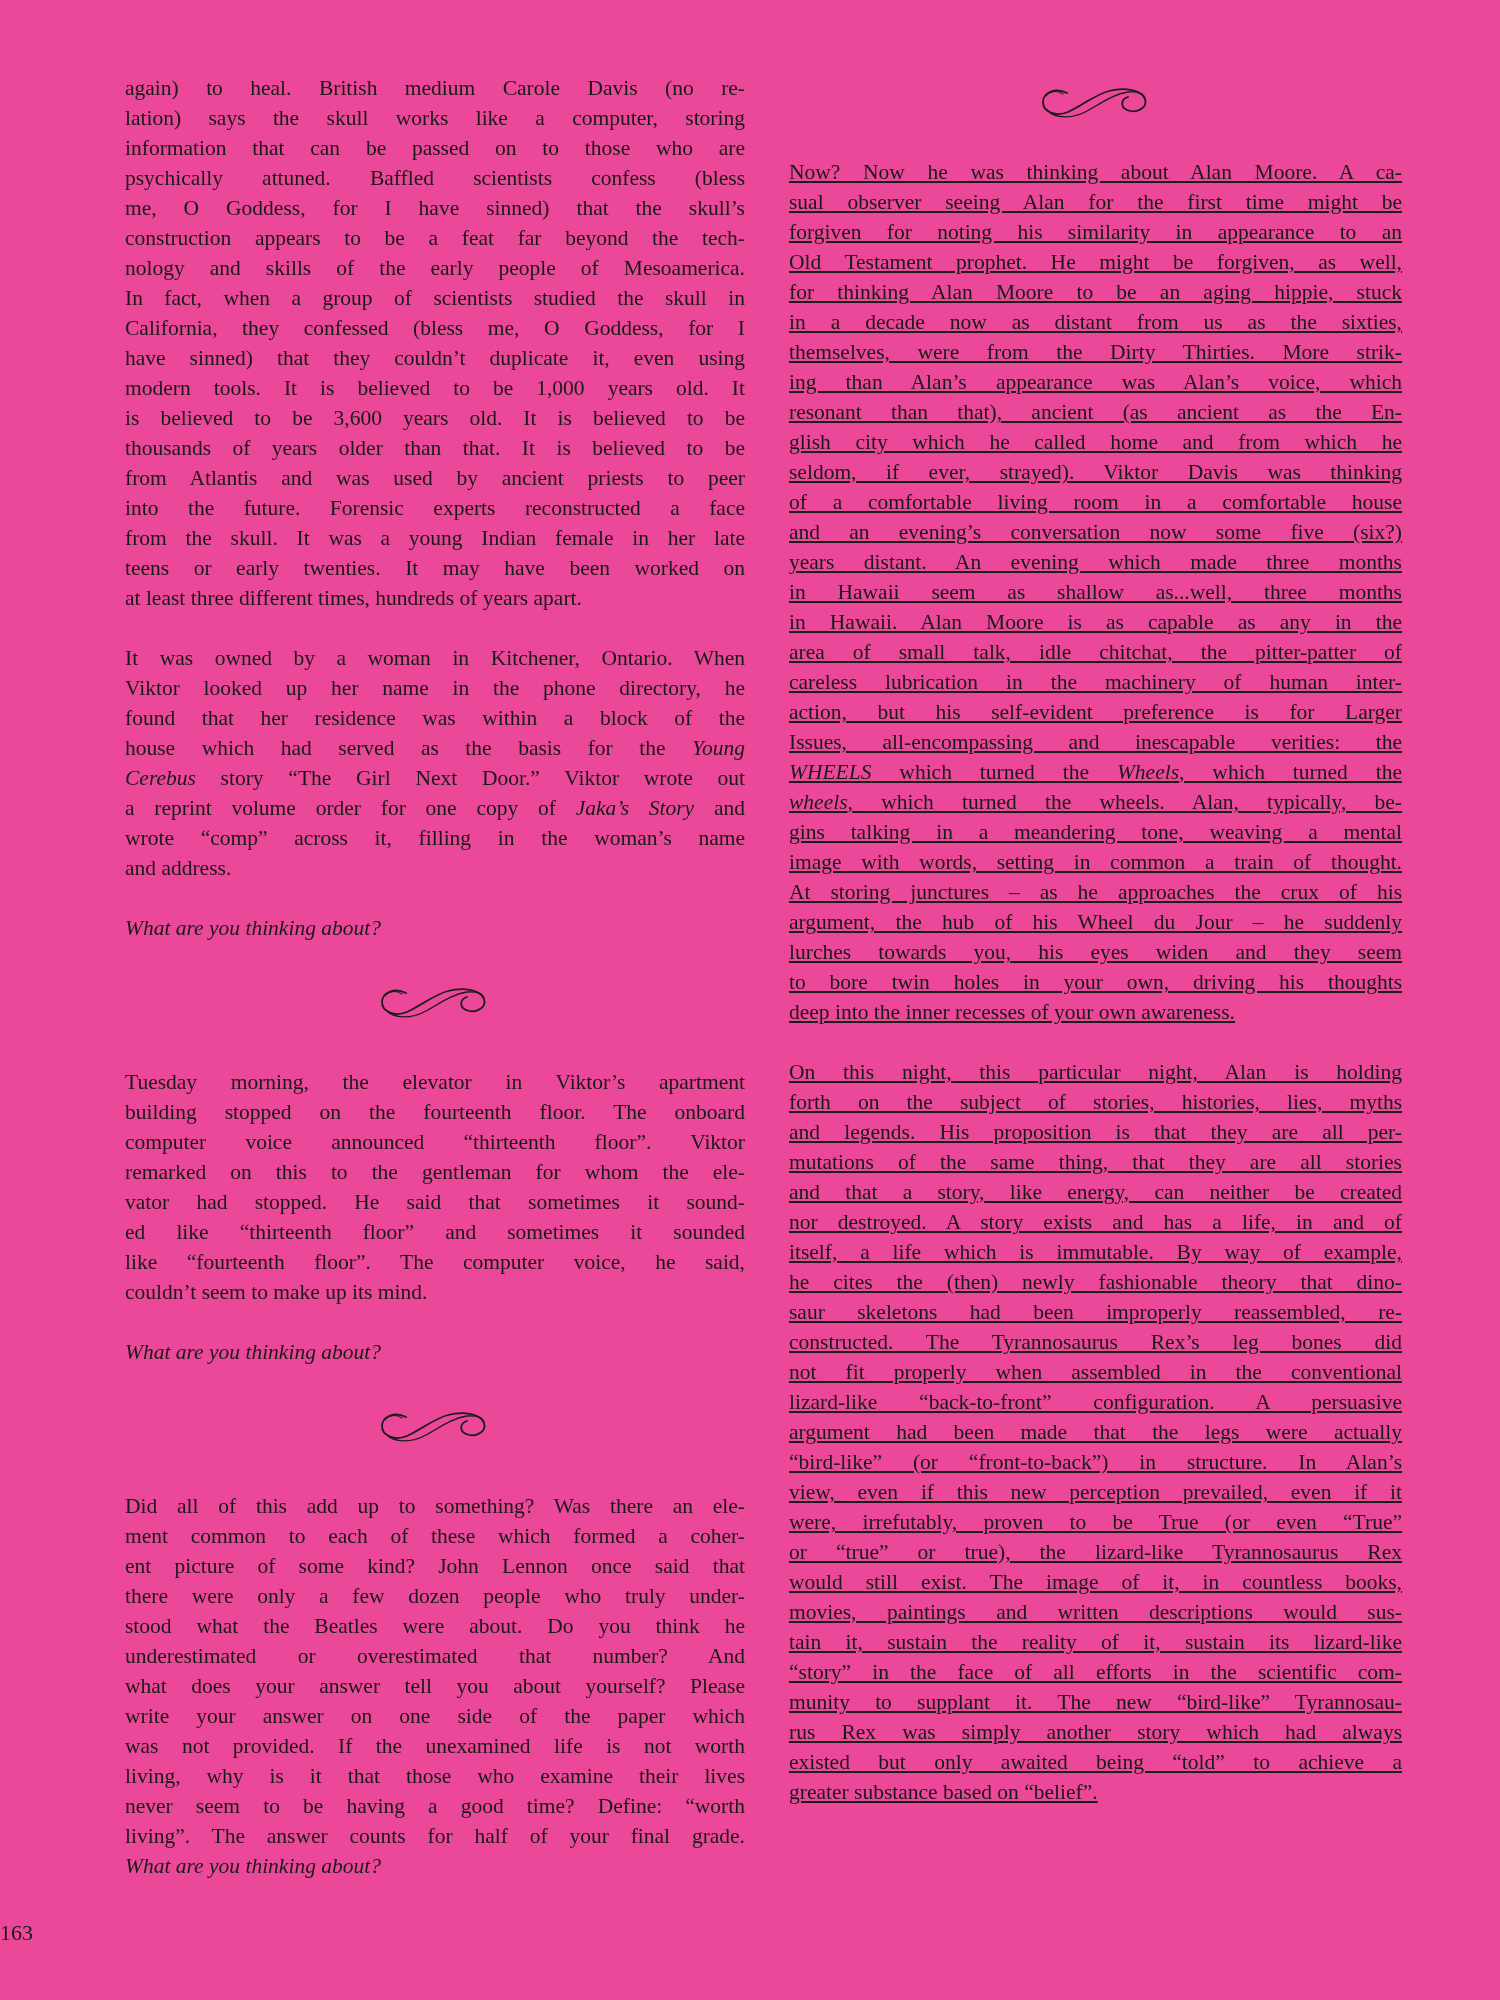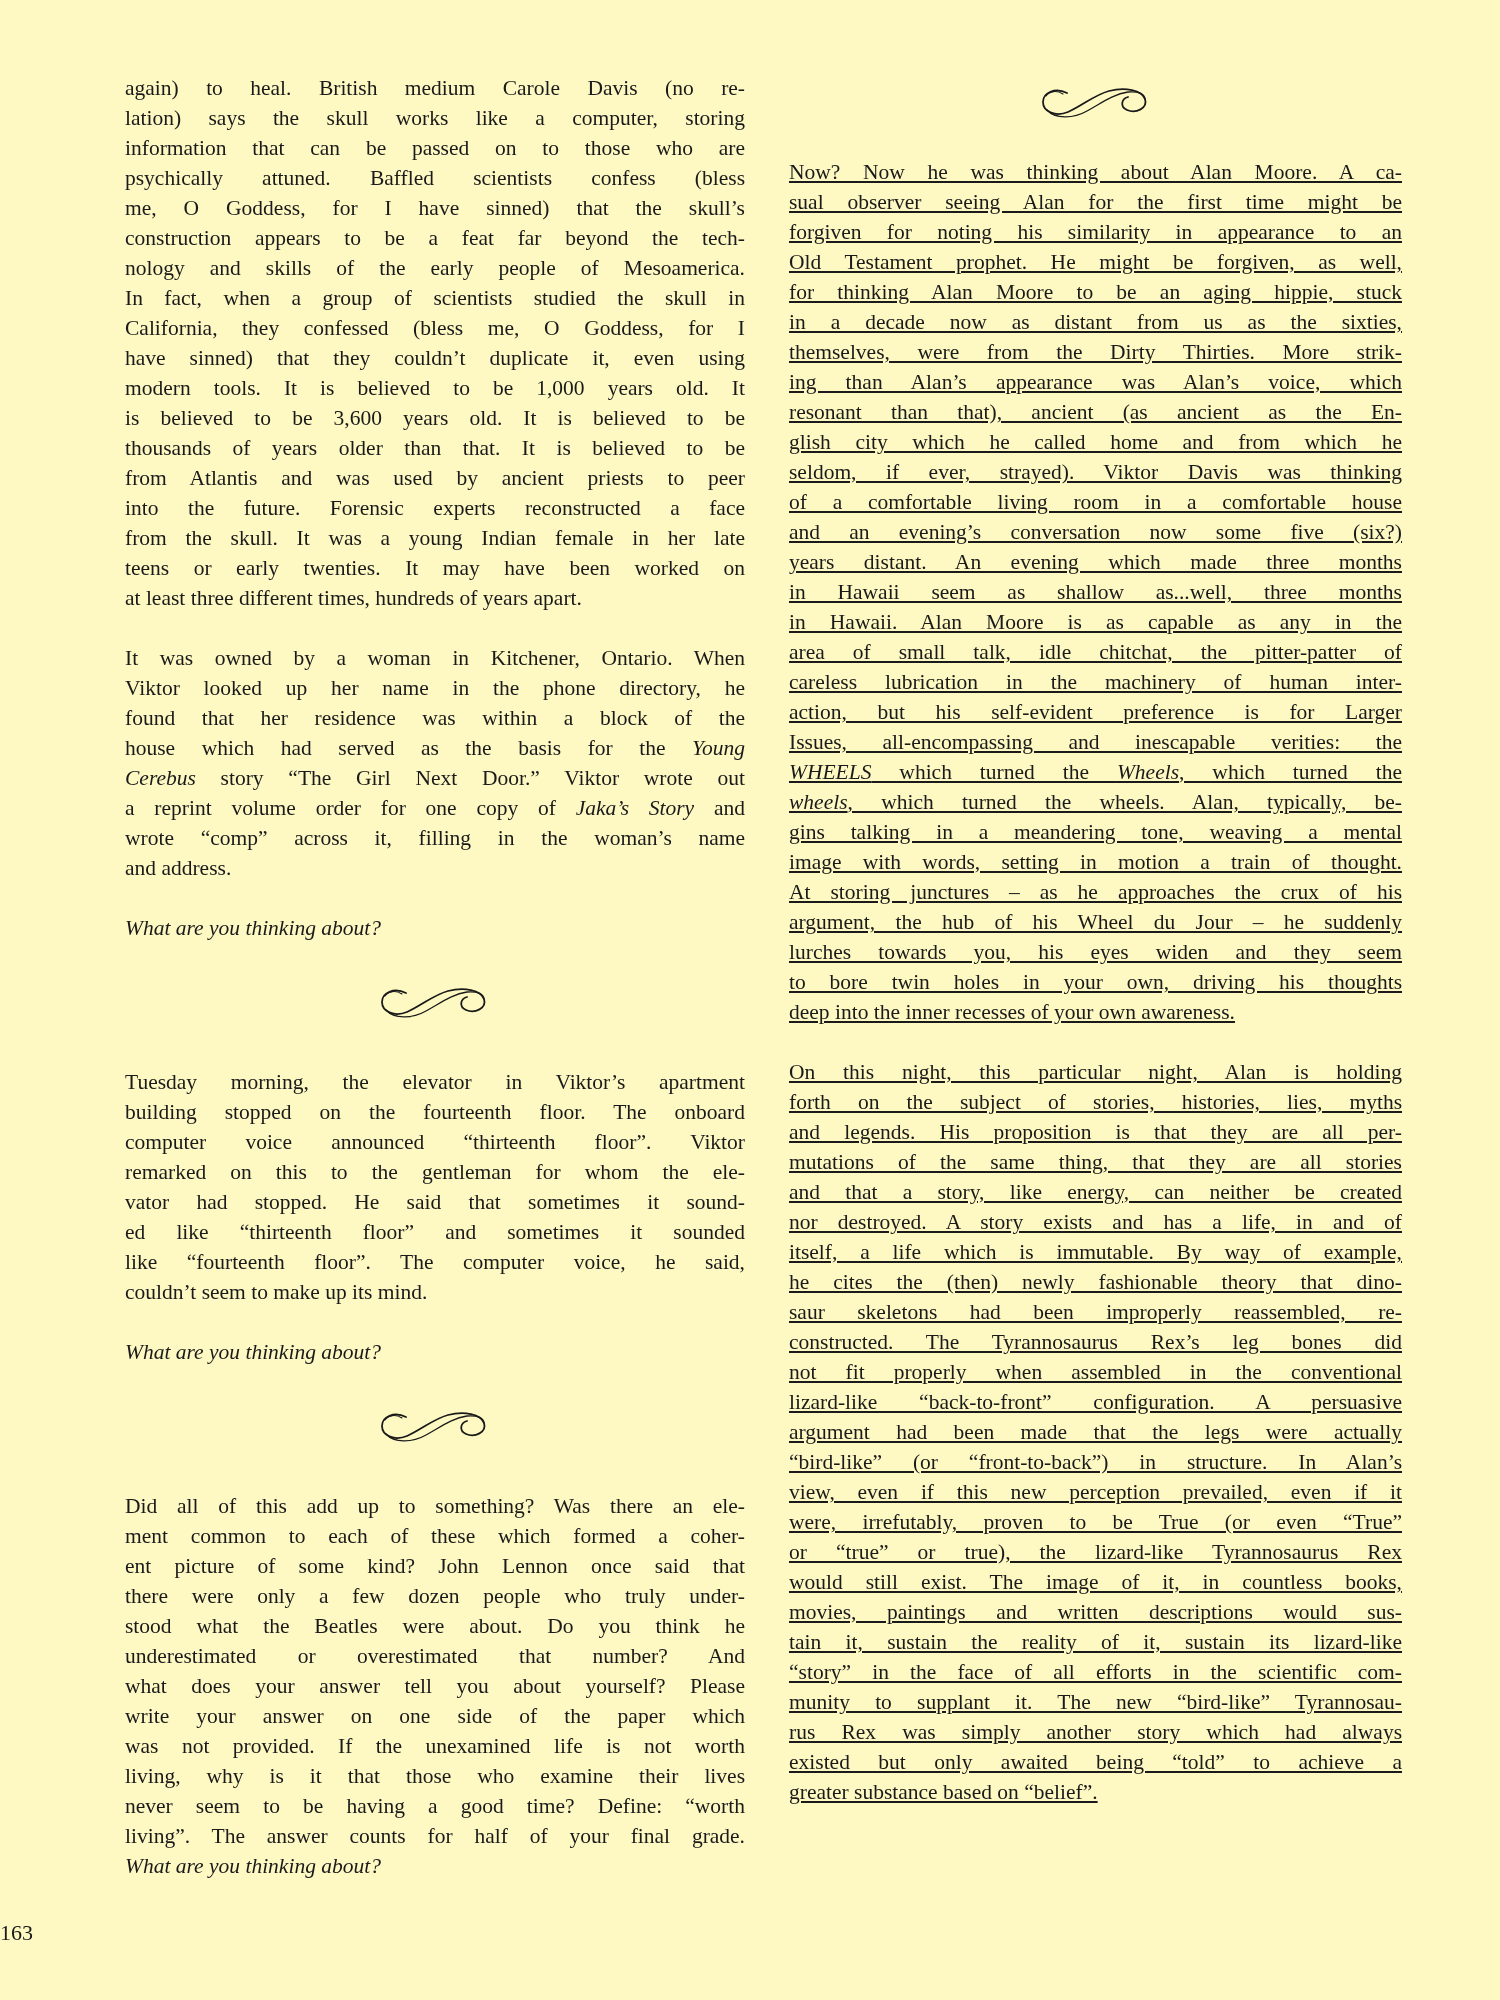--- a/index.html
+++ b/index.html
@@ -1,20 +1,20 @@
 <!DOCTYPE html>
 <html><head>
 <meta charset="utf-8">
 <style>
   html, body { margin: 0; padding: 0; background: #e8e8e8; }
   .page {
     position: relative;
     width: 1500px;
     height: 2000px;
-    background: #fef9c3;
+    background: #ec4899;
     color: #1a1a1a;
     font-family: "Liberation Serif", "DejaVu Serif", serif;
     overflow: hidden;
   }
   .columns {
     display: flex;
     padding: 73px 0 0 125px;
     gap: 44px;
   }
   .col { font-size: 21.5px; line-height: 30px; }
@@ -164,21 +164,21 @@
           <div class="line">years distant. An evening which made three months</div>
           <div class="line">in Hawaii seem as shallow as...well, three months</div>
           <div class="line">in Hawaii. Alan Moore is as capable as any in the</div>
           <div class="line">area of small talk, idle chitchat, the pitter-patter of</div>
           <div class="line">careless lubrication in the machinery of human inter-</div>
           <div class="line">action, but his self-evident preference is for Larger</div>
           <div class="line">Issues, all-encompassing and inescapable verities: the</div>
           <div class="line"><span class="it">WHEELS</span> which turned the <span class="it">Wheels</span>, which turned the</div>
           <div class="line"><span class="it">wheels</span>, which turned the wheels. Alan, typically, be-</div>
           <div class="line">gins talking in a meandering tone, weaving a mental</div>
-          <div class="line">image with words, setting in motion a train of thought.</div>
+          <div class="line">image with words, setting in common a train of thought.</div>
           <div class="line">At storing junctures – as he approaches the crux of his</div>
           <div class="line">argument, the hub of his Wheel du Jour – he suddenly</div>
           <div class="line">lurches towards you, his eyes widen and they seem</div>
           <div class="line">to bore twin holes in your own, driving his thoughts</div>
           <div class="line last">deep into the inner recesses of your own awareness.</div>
         </div>
         <div class="para">
           <div class="line">On this night, this particular night, Alan is holding</div>
           <div class="line">forth on the subject of stories, histories, lies, myths</div>
           <div class="line">and legends. His proposition is that they are all per-</div>

